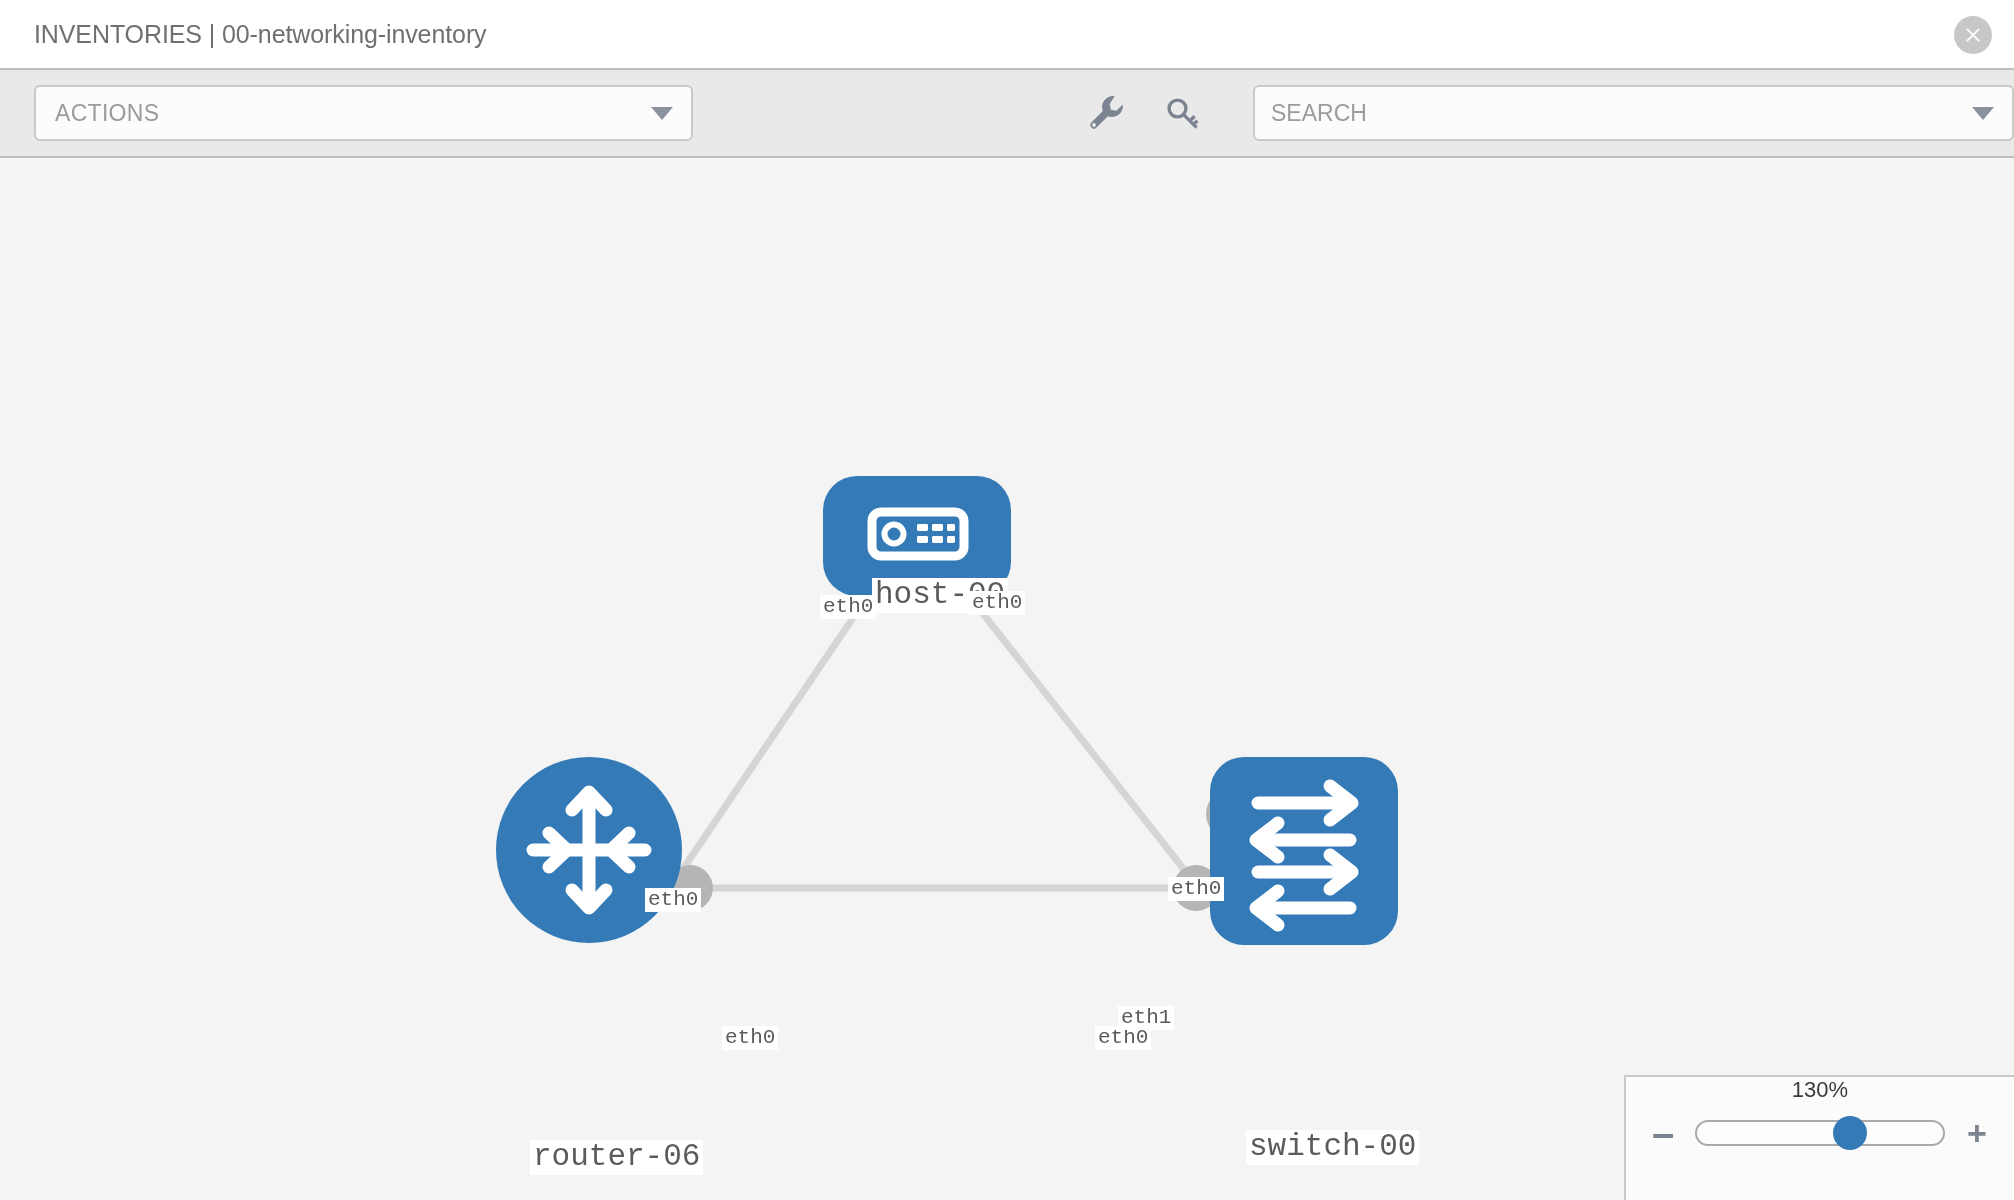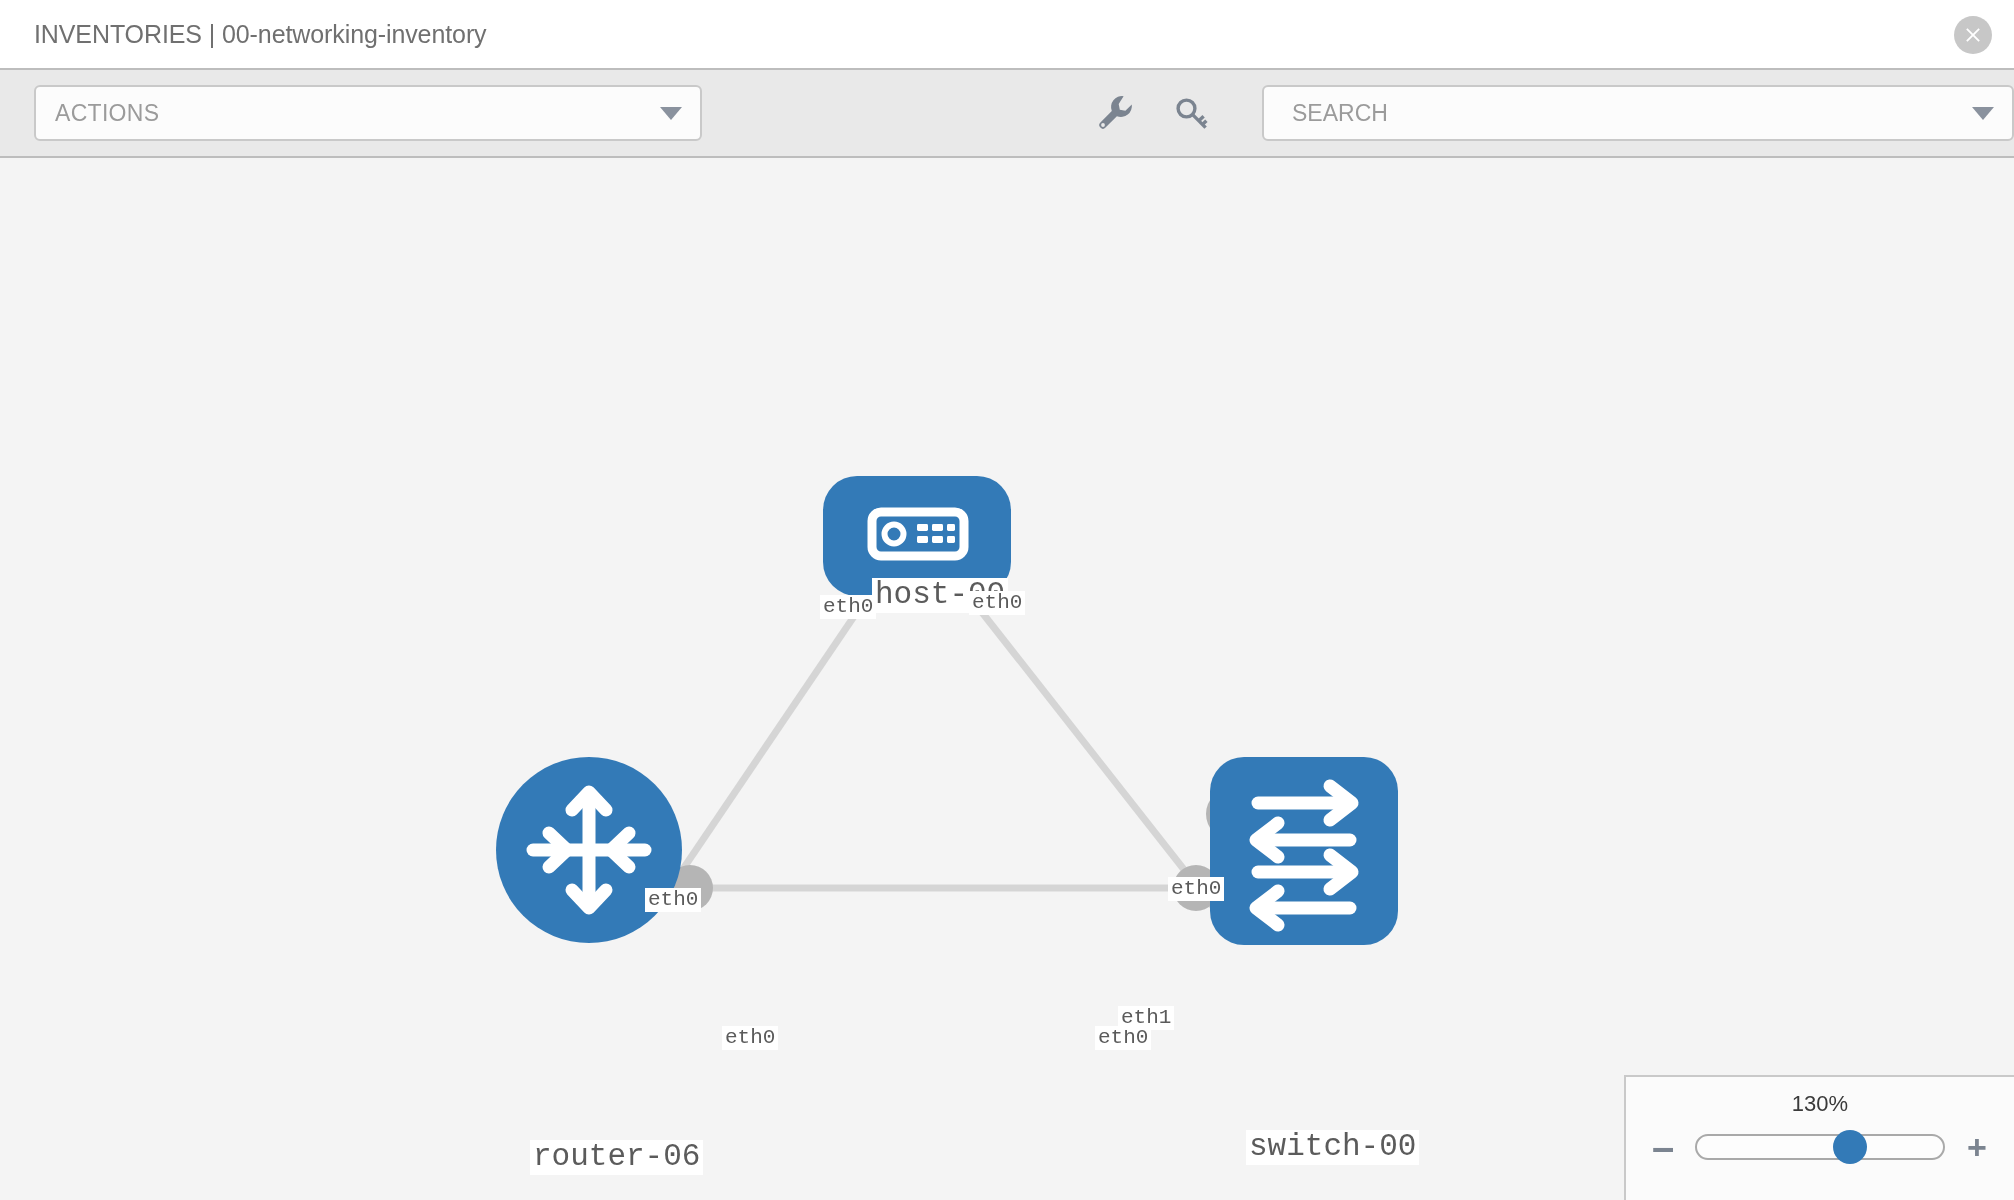--- a/index.html
+++ b/index.html
@@ -113,21 +113,22 @@
   .search-box {
     margin-left: 46px;
     width: 790px;
     height: 56px;
     background: #fcfcfc;
     border: 2px solid #c9c9c9;
     border-radius: 6px;
     display: flex;
     align-items: center;
     justify-content: space-between;
-    padding: 0 18px 0 28px;
+    padding: 0 18px 0 16px;
+    gap: 21px;
   }
   .search-box input {
     border: none;
     outline: none;
     background: transparent;
     font-size: 23px;
     color: #6f6f6f;
     font-family: "Liberation Sans", sans-serif;
     width: 680px;
     height: 100%;
@@ -169,21 +170,20 @@
     bottom: 0;
     width: 390px;
     height: 125px;
     background: #fbfbfb;
     border: 2px solid #c9c9c9;
     border-bottom: none;
     border-right: none;
     display: flex;
     flex-direction: column;
     align-items: center;
-    padding-top: 14px;
   }
   .zoom-value {
     font-size: 22px;
     color: #3a3a3a;
     margin-bottom: 10px;
     font-family: "Liberation Sans", sans-serif;
   }
   .zoom-row {
     display: flex;
     align-items: center;

